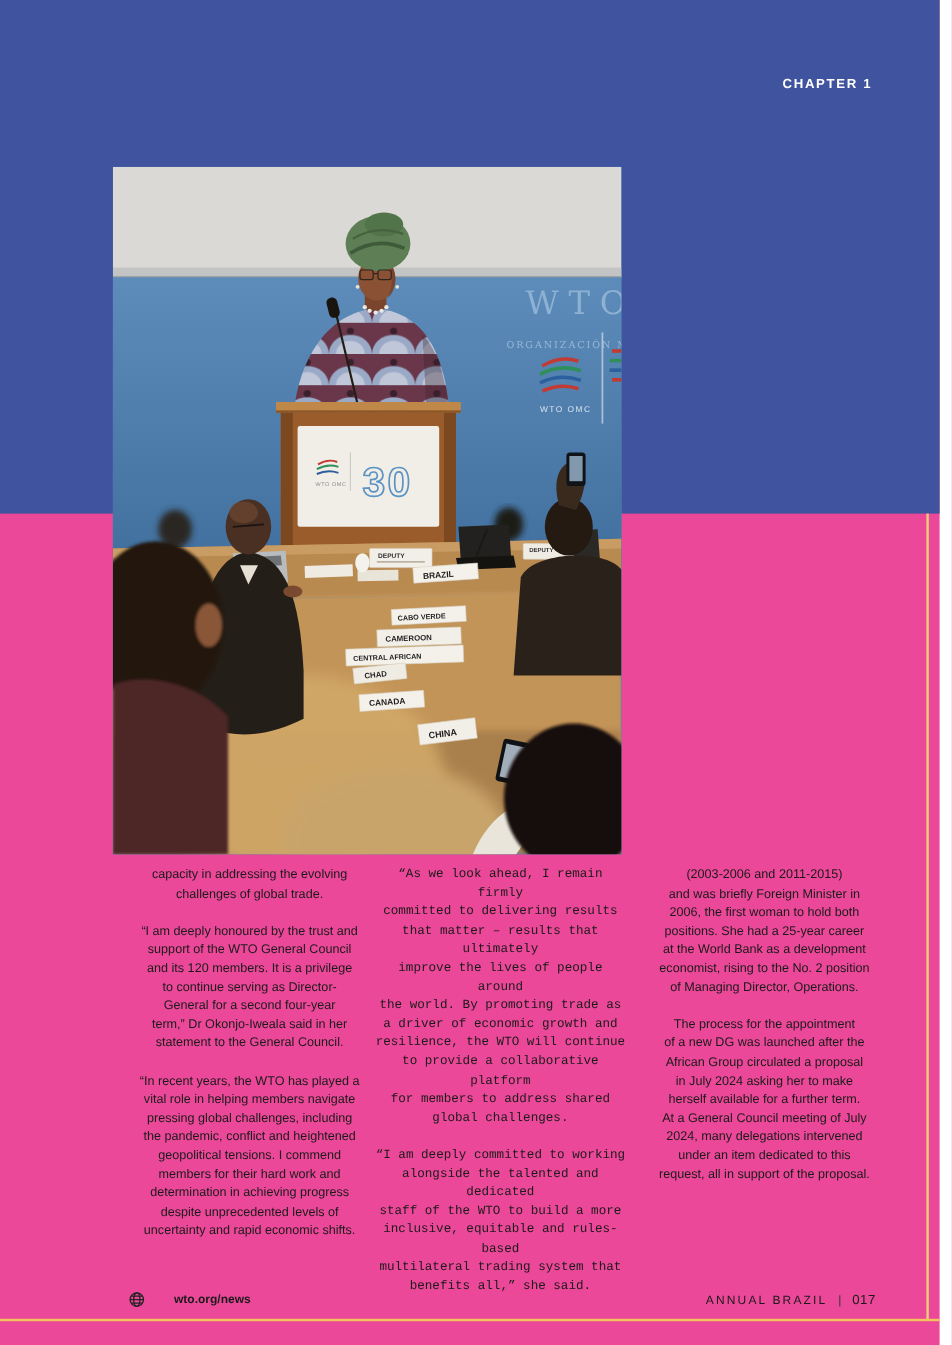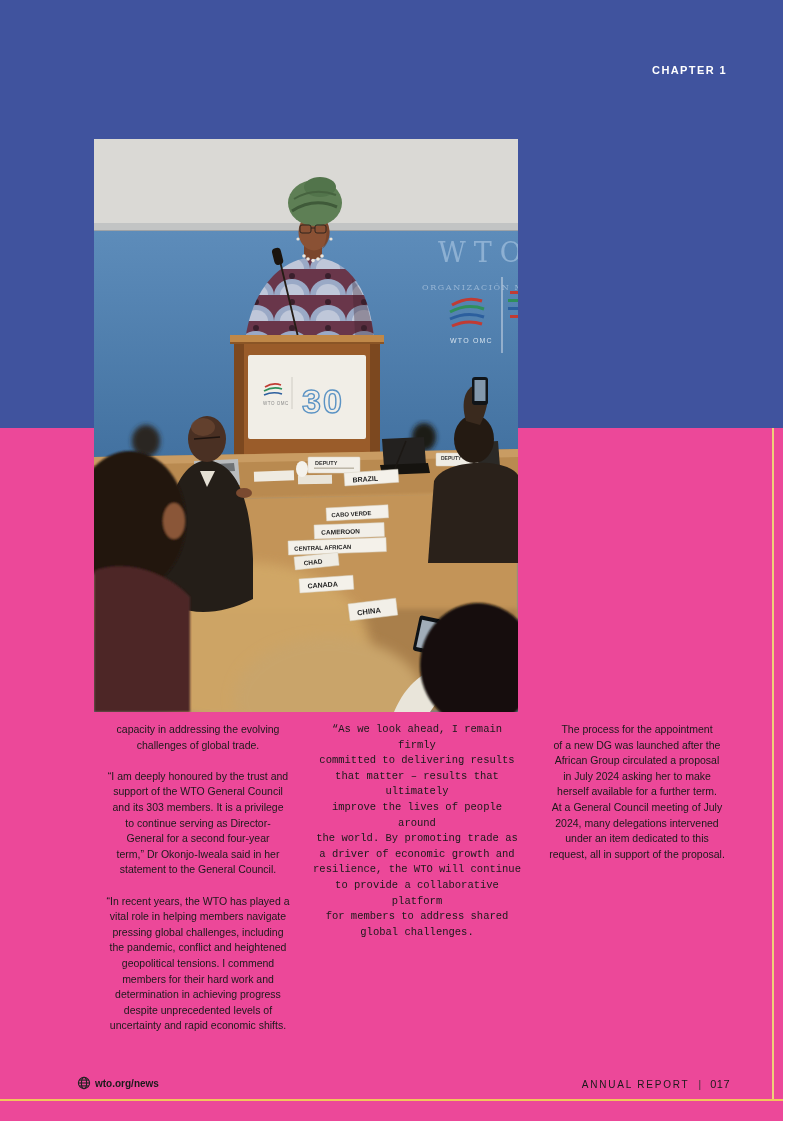--- a/index.html
+++ b/index.html
@@ -36,30 +36,30 @@
   .vline {
     position: absolute; left: 772px; top: 428px;
     width: 2px; height: 672px;
     background: #EFCE79;
   }
   .col {
     position: absolute; top: 722px; width: 208px;
     font-size: 10.5px; line-height: 15.6px; color: #1a1a1a;
   }
   .col p { margin: 0 0 15.6px 0; white-space: pre-line; }
-  .col-1 { left: 94px; }
+  .col-1 { left: 104px; }
   .col-2 { left: 313px; font-family: Liberation Mono, monospace; }
   .col-3 { left: 533px; }
   .footer-rule {
     position: absolute; left: 0; top: 1099px;
     width: 793px; height: 2px; background: #F2C55C;
   }
   .footer-left {
-    position: absolute; left: 77px; top: 1076px;
-    display: flex; align-items: center; gap: 4px;
+    position: absolute; left: 107px; top: 1076px;
+    display: flex; align-items: center; gap: 24px;
     font-size: 10px; font-weight: bold;
   }
   .footer-right {
     position: absolute; right: 53px; top: 1078px;
     display: flex; align-items: baseline; gap: 9px;
     font-size: 10px;
   }
   .report-label { letter-spacing: 1.8px; font-weight: normal; }
   .sep { color: #333; font-weight: normal; }
   .pagenum { font-weight: normal; font-size: 11px; letter-spacing: 0.5px; }
@@ -281,21 +281,21 @@
   </div>
 
 
   <div class="vline"></div>
 
   <div class="col col-1">
     <p>capacity in addressing the evolving
 challenges of global trade.</p>
     <p>“I am deeply honoured by the trust and
 support of the WTO General Council
-and its 303 members. It is a privilege
+and its 120 members. It is a privilege
 to continue serving as Director-
 General for a second four-year
 term,” Dr Okonjo-Iweala said in her
 statement to the General Council.</p>
     <p>“In recent years, the WTO has played a
 vital role in helping members navigate
 pressing global challenges, including
 the pandemic, conflict and heightened
 geopolitical tensions. I commend
 members for their hard work and
@@ -307,22 +307,35 @@
     <p>“As we look ahead, I remain firmly
 committed to delivering results
 that matter – results that ultimately
 improve the lives of people around
 the world. By promoting trade as
 a driver of economic growth and
 resilience, the WTO will continue
 to provide a collaborative platform
 for members to address shared
 global challenges.</p>
+    <p>“I am deeply committed to working
+alongside the talented and dedicated
+staff of the WTO to build a more
+inclusive, equitable and rules-based
+multilateral trading system that
+benefits all,” she said.</p>
   </div>
   <div class="col col-3">
+    <p>(2003-2006 and 2011-2015)
+and was briefly Foreign Minister in
+2006, the first woman to hold both
+positions. She had a 25-year career
+at the World Bank as a development
+economist, rising to the No. 2 position
+of Managing Director, Operations.</p>
     <p>The process for the appointment
 of a new DG was launched after the
 African Group circulated a proposal
 in July 2024 asking her to make
 herself available for a further term.
 At a General Council meeting of July
 2024, many delegations intervened
 under an item dedicated to this
 request, all in support of the proposal.</p>
   </div>
@@ -333,19 +346,19 @@
         <circle cx="7" cy="7" r="5.6" fill="none" stroke="#222" stroke-width="1.1"></circle>
         <ellipse cx="7" cy="7" rx="2.6" ry="5.6" fill="none" stroke="#222" stroke-width="1.1"></ellipse>
         <line x1="1.4" y1="7" x2="12.6" y2="7" stroke="#222" stroke-width="1.1"></line>
         <line x1="2.3" y1="4.1" x2="11.7" y2="4.1" stroke="#222" stroke-width="1.1"></line>
         <line x1="2.3" y1="9.9" x2="11.7" y2="9.9" stroke="#222" stroke-width="1.1"></line>
       </svg>
     </span>
     <span>wto.org/news</span>
   </div>
   <div class="footer-right">
-    <span class="report-label">ANNUAL REPORT</span>
+    <span class="report-label">ANNUAL BRAZIL</span>
     <span class="sep">|</span>
     <span class="pagenum">017</span>
   </div>
   <div class="footer-rule"></div>
 
 </div>
 
 </body></html>

